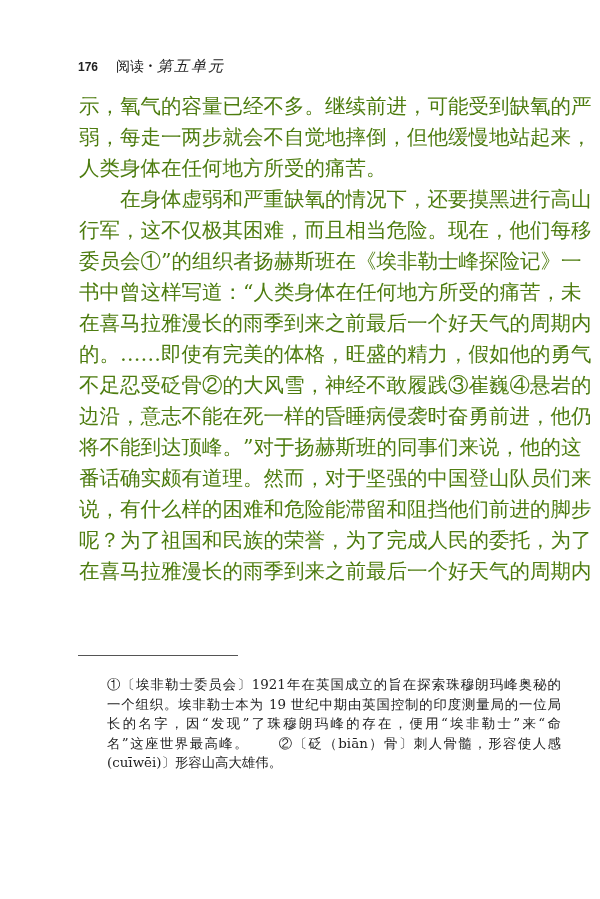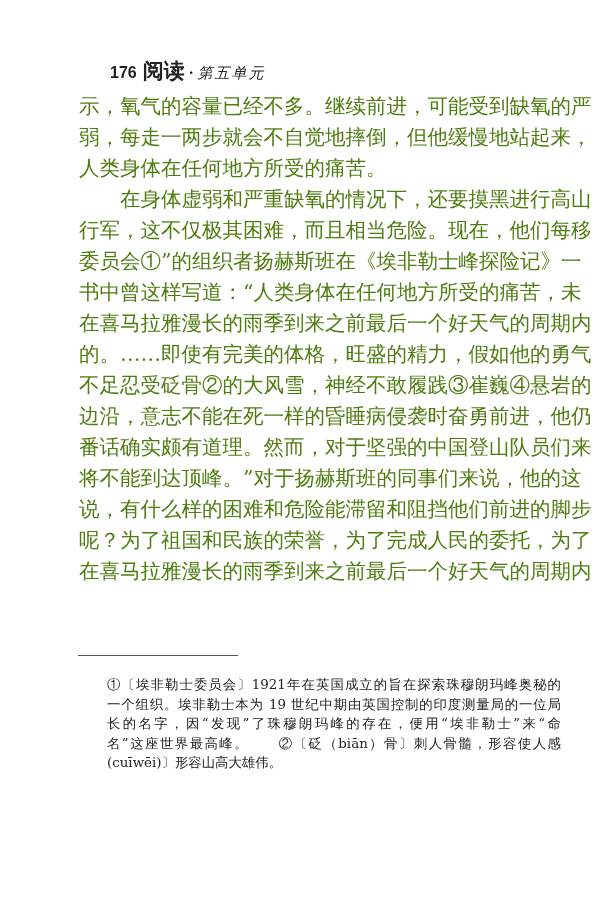--- a/index.html
+++ b/index.html
@@ -5,24 +5,24 @@
   html, body { margin: 0; padding: 0; }
   body {
     width: 600px; height: 899px; background: #ffffff; position: relative; overflow: hidden;
     font-family: "DejaVu Serif", "Liberation Serif", serif; color: #1a1a1a;
   }
   .header {
     position: absolute; left: 78px; top: 57px; height: 22px;
     display: flex; align-items: baseline; white-space: nowrap;
   }
   .page-num {
-    font-family: "Liberation Sans", "DejaVu Sans", sans-serif; font-weight: bold; font-size: 16px; color: #222; margin-left: 32px;
+    font-family: "Liberation Sans", "DejaVu Sans", sans-serif; font-weight: bold; font-size: 12px; color: #222;
   }
   .section-label {
-    margin-left: 6px; font-family: "DejaVu Sans", sans-serif; font-weight: bold; font-size: 21px; color: #222;
+    margin-left: 18px; font-family: "DejaVu Sans", sans-serif; font-weight: normal; font-size: 14px; color: #222;
   }
   .dot { margin: 0 4px; font-weight: bold; font-size: 14px; }
   .unit-label {
     font-family: "DejaVu Serif", serif; font-style: italic; font-size: 15px; color: #222; letter-spacing: 2px;
   }
   .body-text {
     position: absolute; left: 79px; top: 91px; width: 482px;
   }
   .line {
     display: block; height: 31px; line-height: 31px; font-size: 20.5px;
@@ -56,22 +56,22 @@
   <span class="line">弱，每走一两步就会不自觉地摔倒，但他缓慢地站起来，</span>
   <span class="line last">人类身体在任何地方所受的痛苦。</span>
   <span class="line">　　在身体虚弱和严重缺氧的情况下，还要摸黑进行高山</span>
   <span class="line">行军，这不仅极其困难，而且相当危险。现在，他们每移</span>
   <span class="line">委员会①”的组织者扬赫斯班在《埃非勒士峰探险记》一</span>
   <span class="line">书中曾这样写道：“人类身体在任何地方所受的痛苦，未</span>
   <span class="line">在喜马拉雅漫长的雨季到来之前最后一个好天气的周期内</span>
   <span class="line">的。……即使有完美的体格，旺盛的精力，假如他的勇气</span>
   <span class="line">不足忍受砭骨②的大风雪，神经不敢履践③崔巍④悬岩的</span>
   <span class="line">边沿，意志不能在死一样的昏睡病侵袭时奋勇前进，他仍</span>
+  <span class="line">将不能到达顶峰。”对于扬赫斯班的同事们来说，他的这</span>
   <span class="line">番话确实颇有道理。然而，对于坚强的中国登山队员们来</span>
-  <span class="line">将不能到达顶峰。”对于扬赫斯班的同事们来说，他的这</span>
   <span class="line">说，有什么样的困难和危险能滞留和阻挡他们前进的脚步</span>
   <span class="line">呢？为了祖国和民族的荣誉，为了完成人民的委托，为了</span>
   <span class="line">在喜马拉雅漫长的雨季到来之前最后一个好天气的周期内</span>
 </div>
 
 <div class="divider"></div>
 
 <div class="footnotes">
   <span class="fline">①〔埃非勒士委员会〕1921年在英国成立的旨在探索珠穆朗玛峰奥秘的</span>
   <span class="fline">一个组织。埃非勒士本为 19 世纪中期由英国控制的印度测量局的一位局</span>

